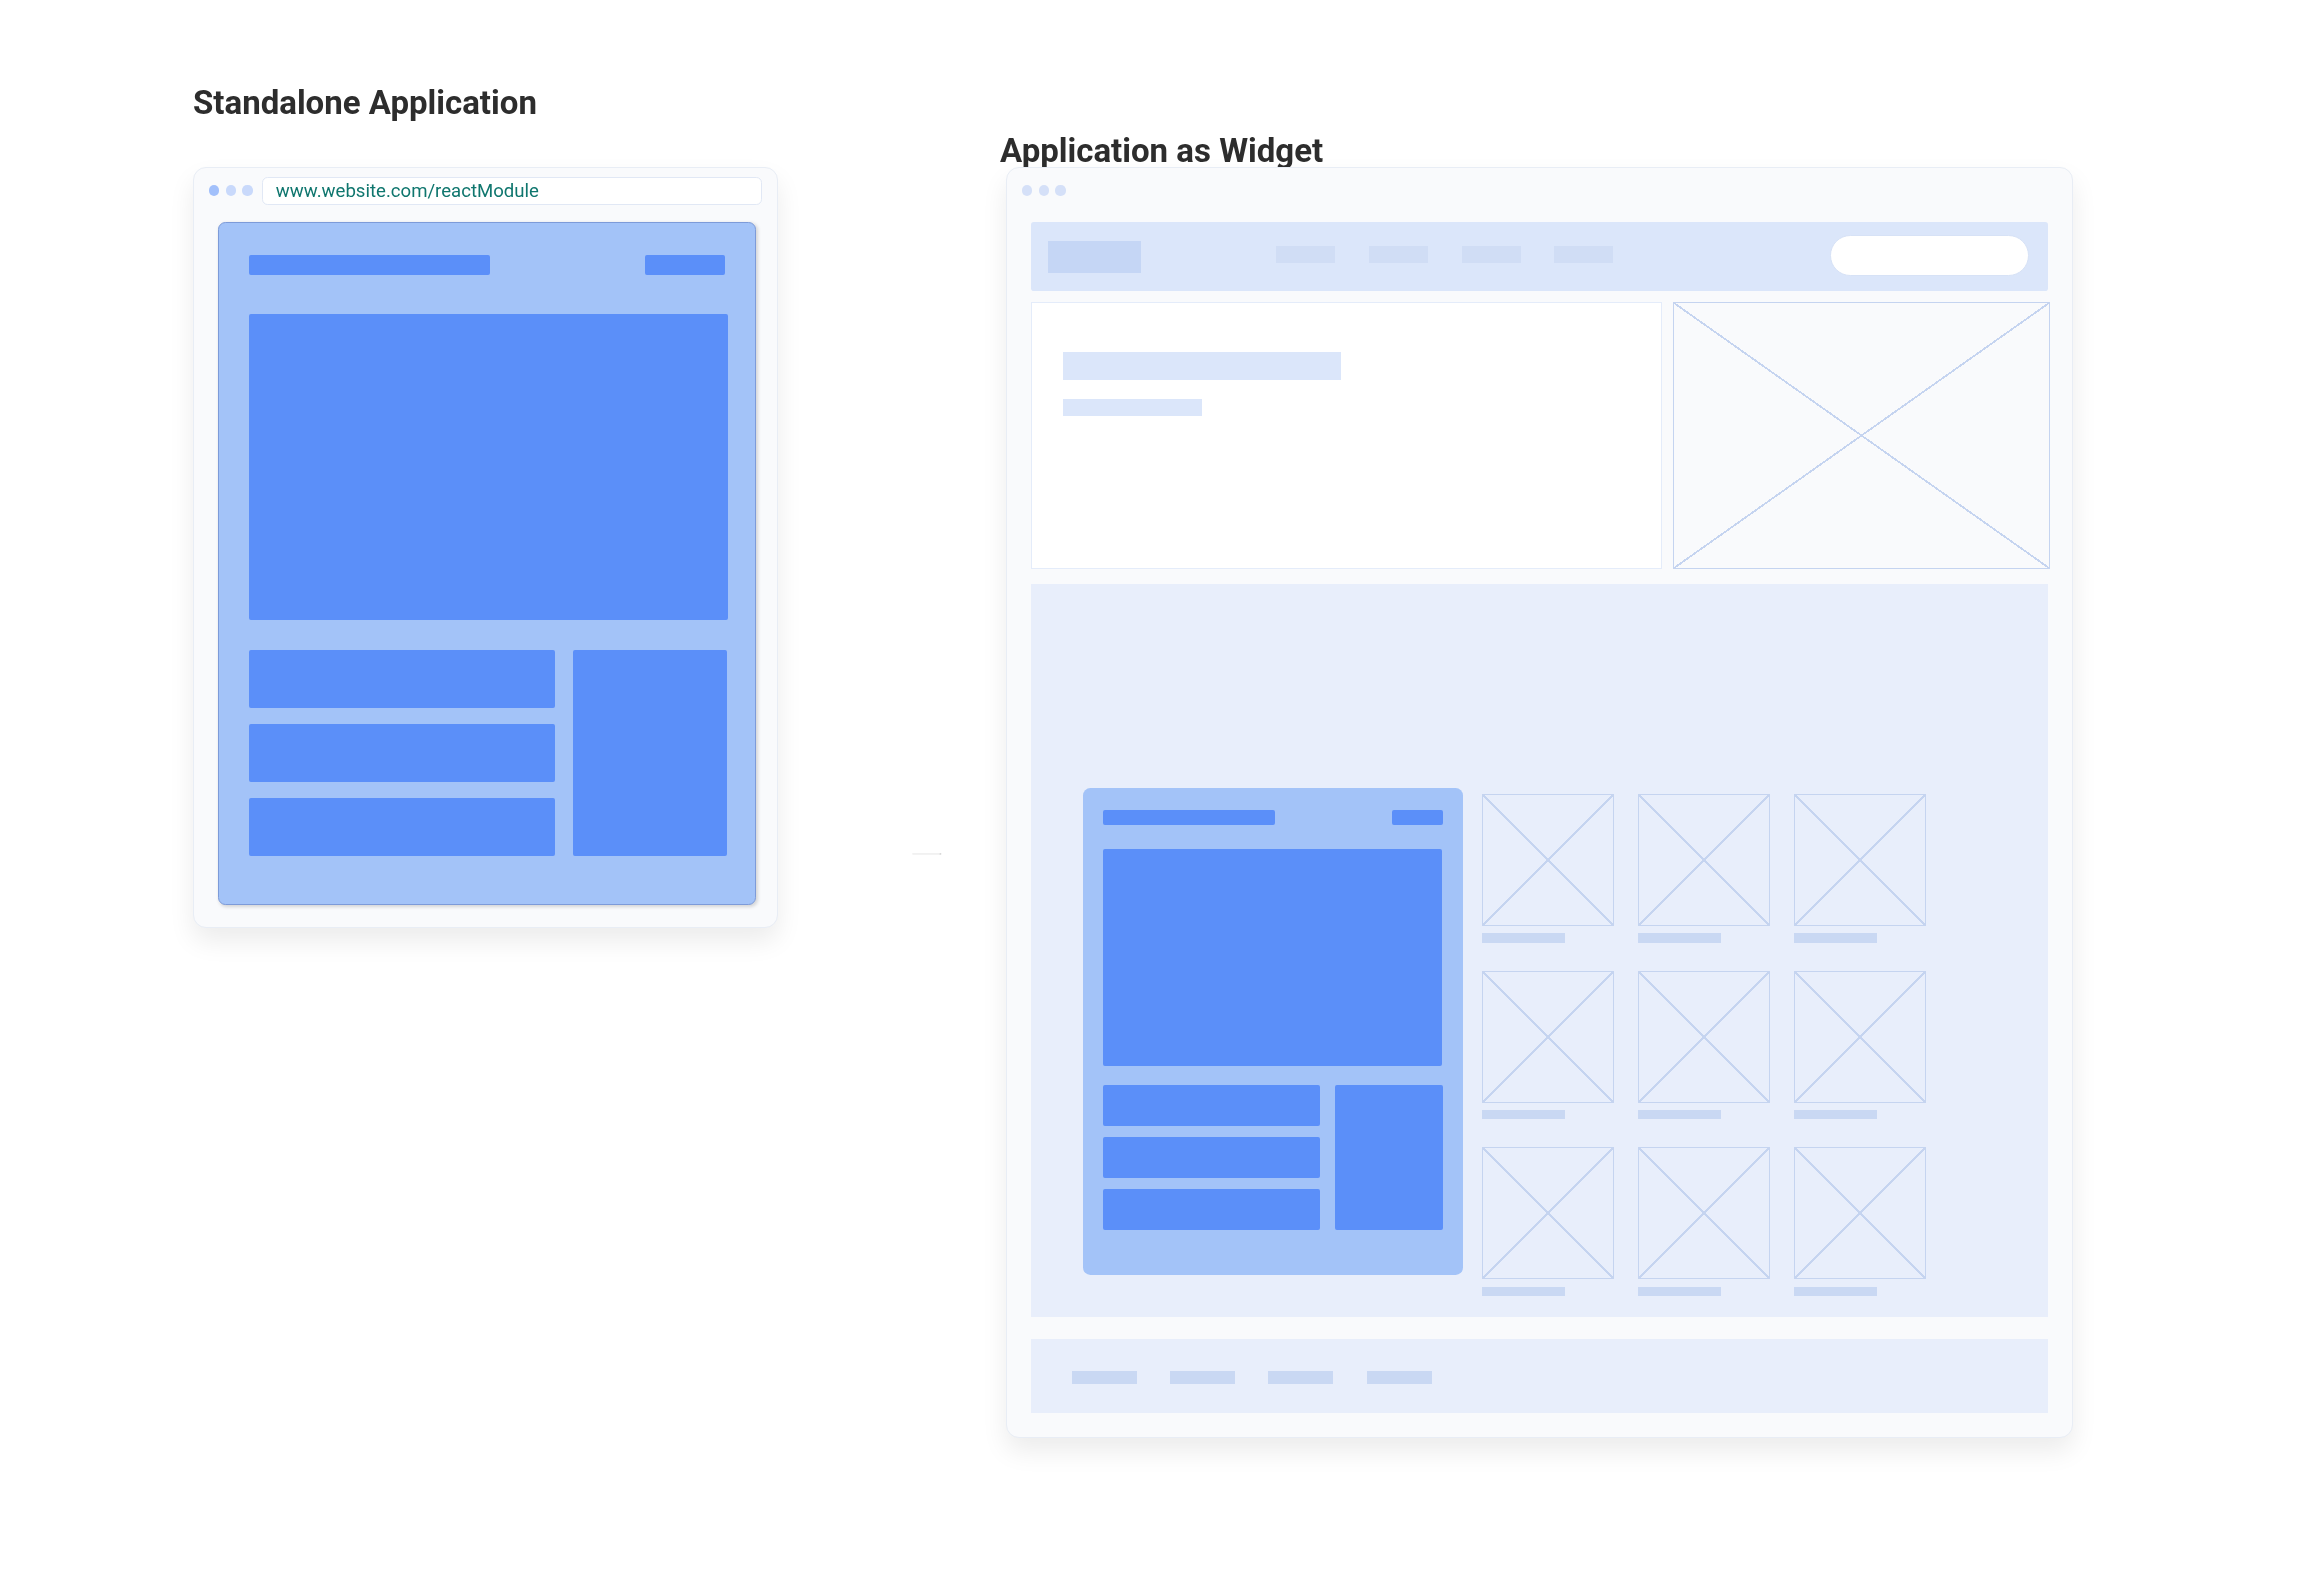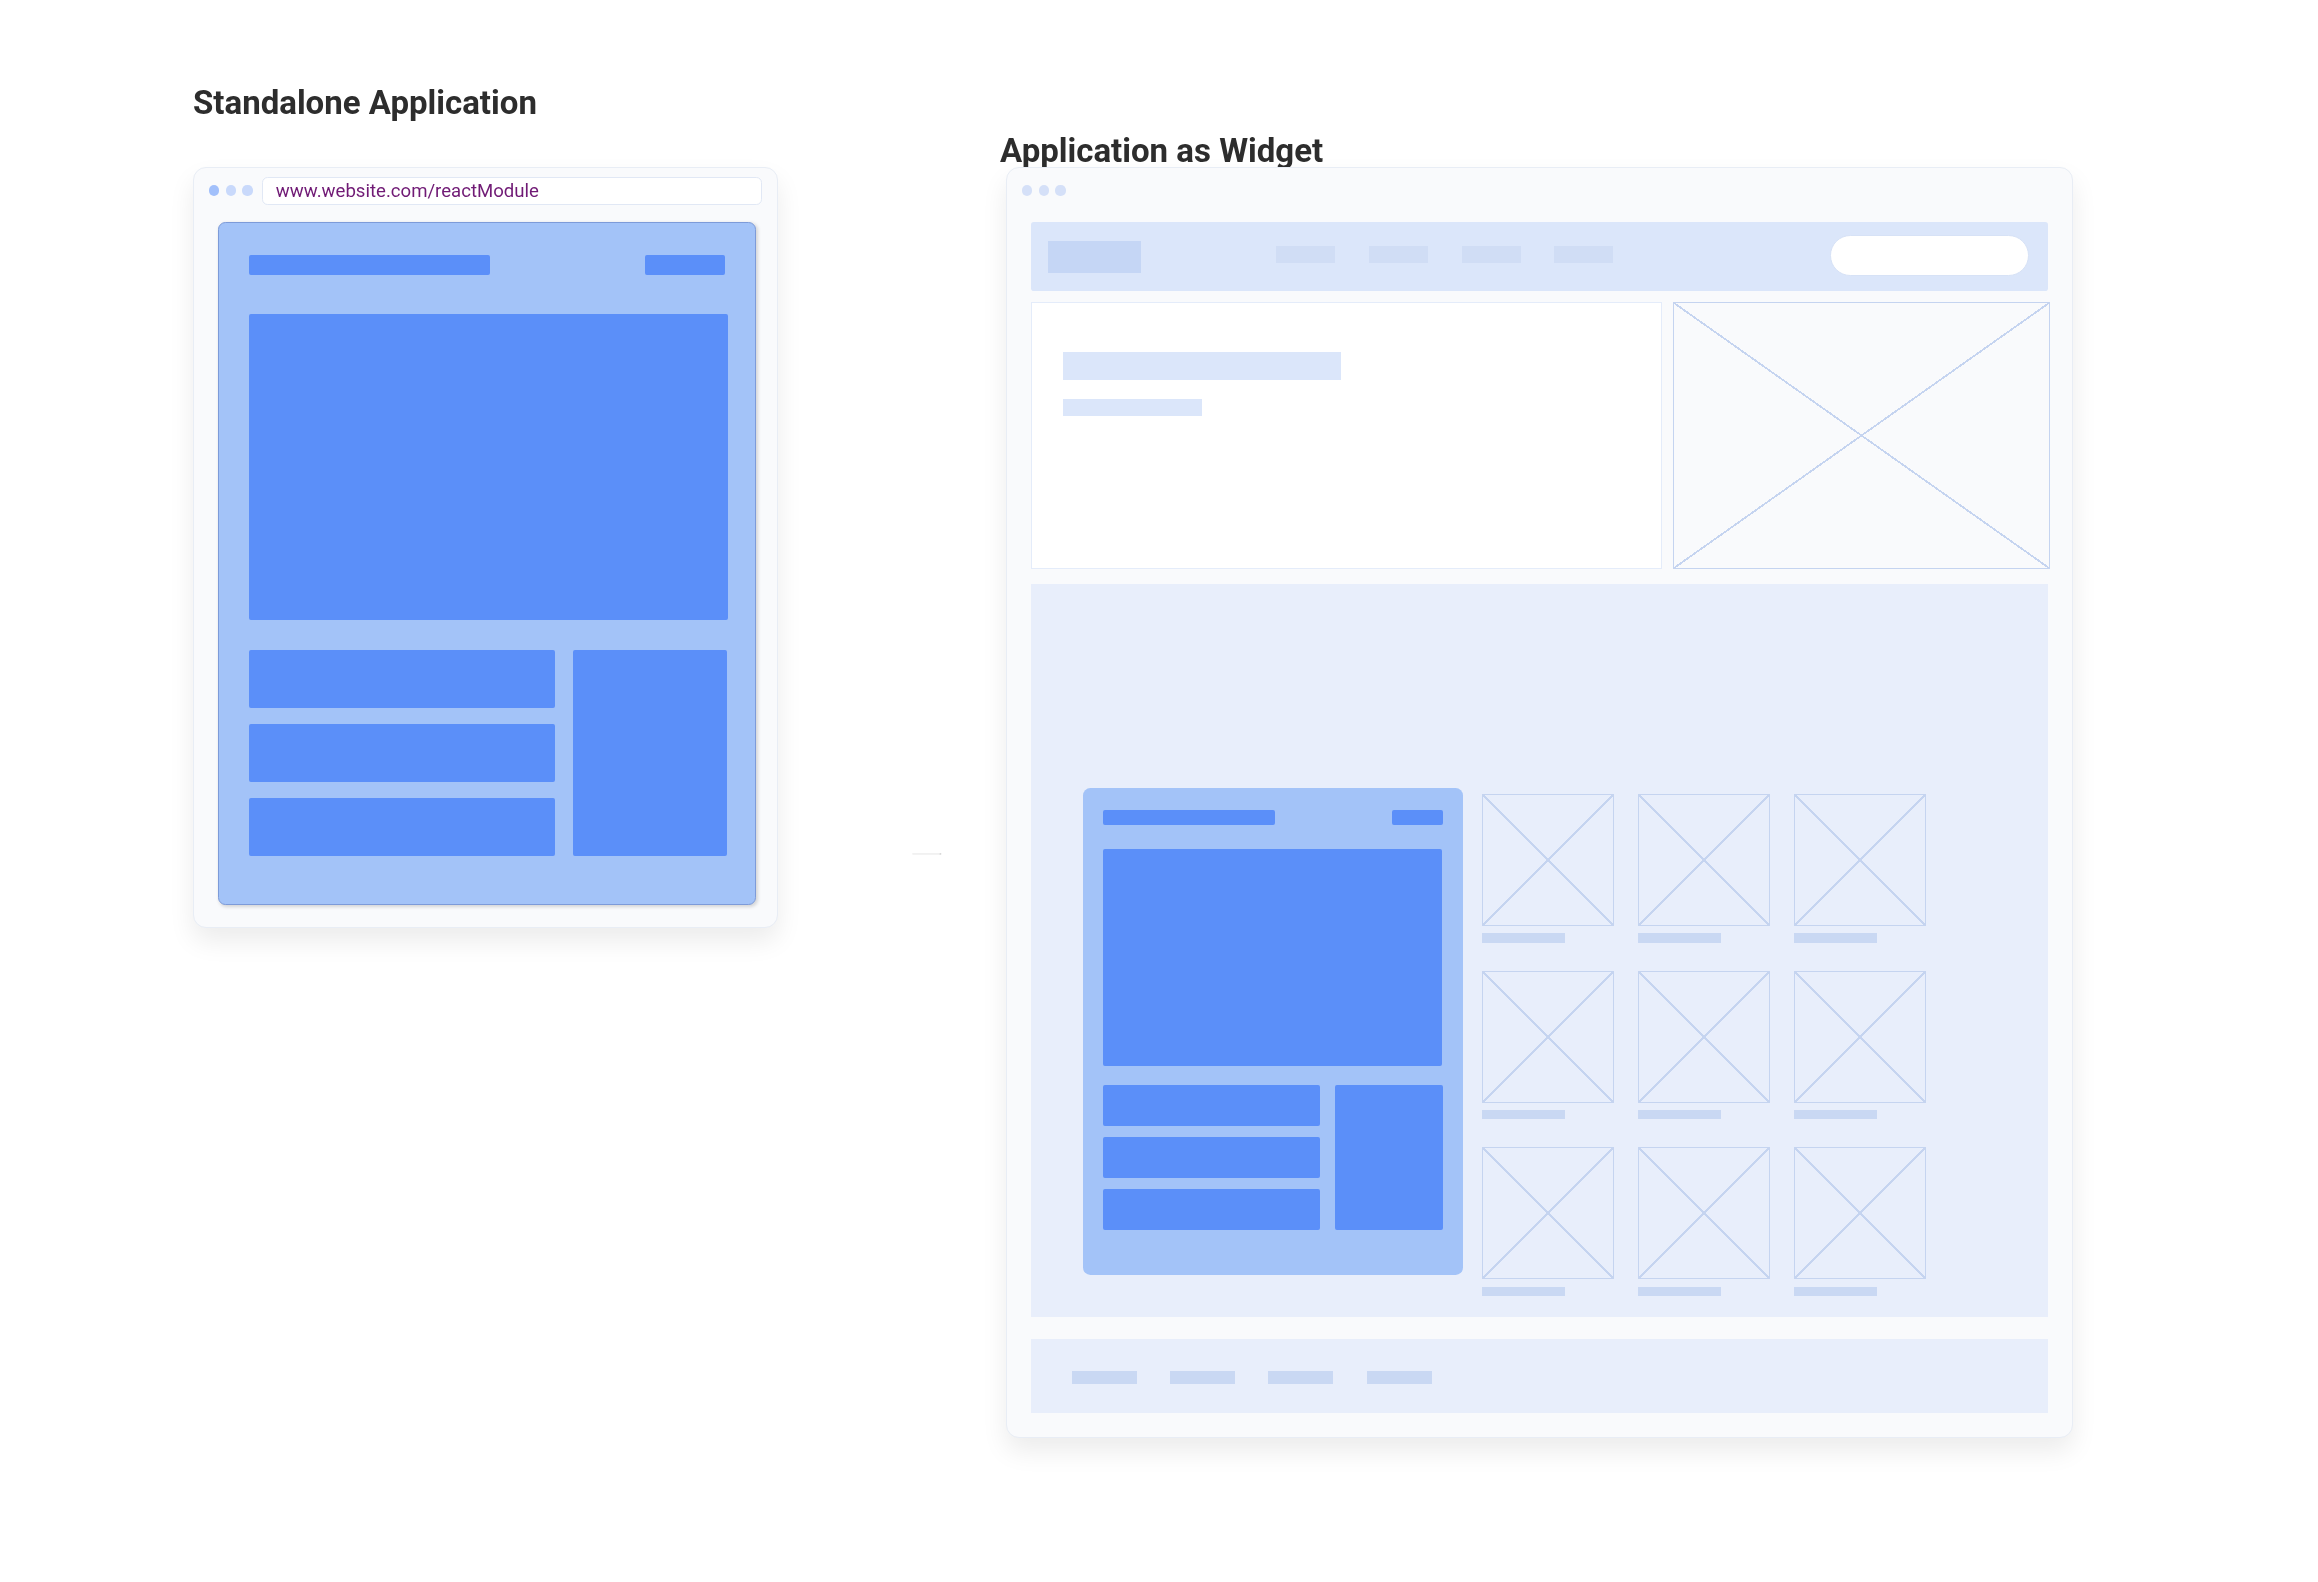--- a/index.html
+++ b/index.html
@@ -60,21 +60,21 @@
     .url-bar {
       flex: 1;
       height: 28px;
       background: #ffffff;
       border: 0.9px solid #e1e8f5;
       border-radius: 5.6px;
       display: flex;
       align-items: center;
       padding: 0 13px;
       font-size: 18.6px;
-      color: #701a75;
+      color: #0f766e;
     }
 
     
     .app-panel {
       position: absolute;
       background: #a3c3f8;
       border-radius: 7.4px;
     }
     .app-panel.in-left {
       left: 24px; top: 54px;

